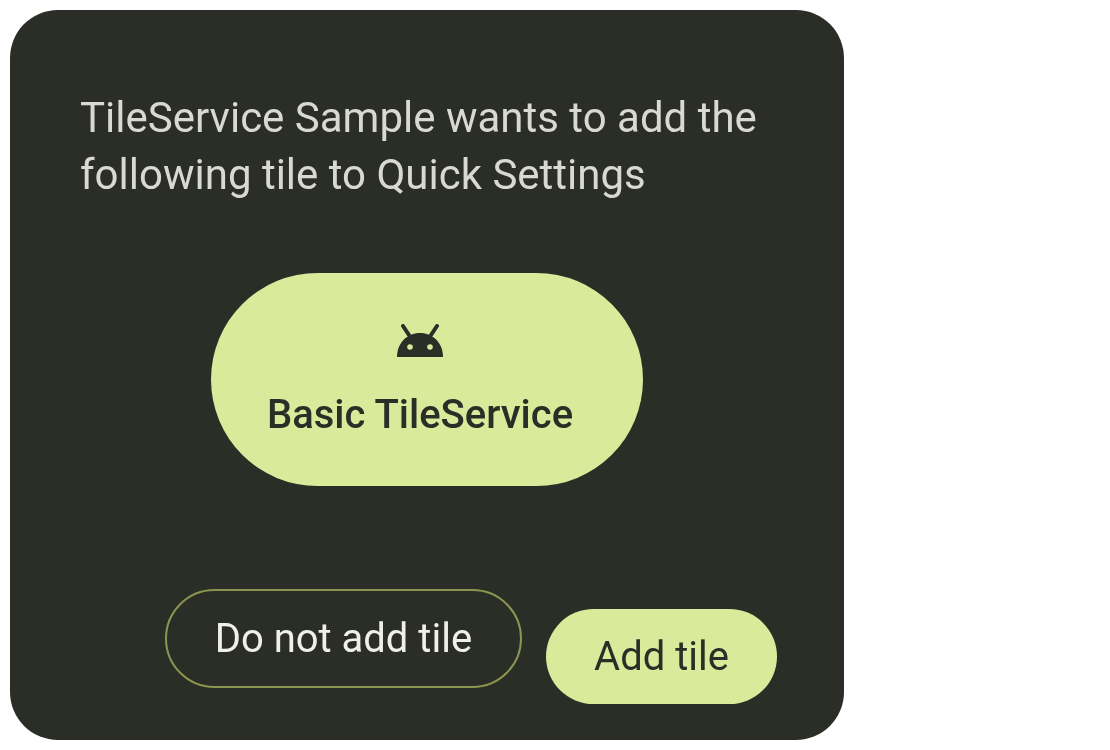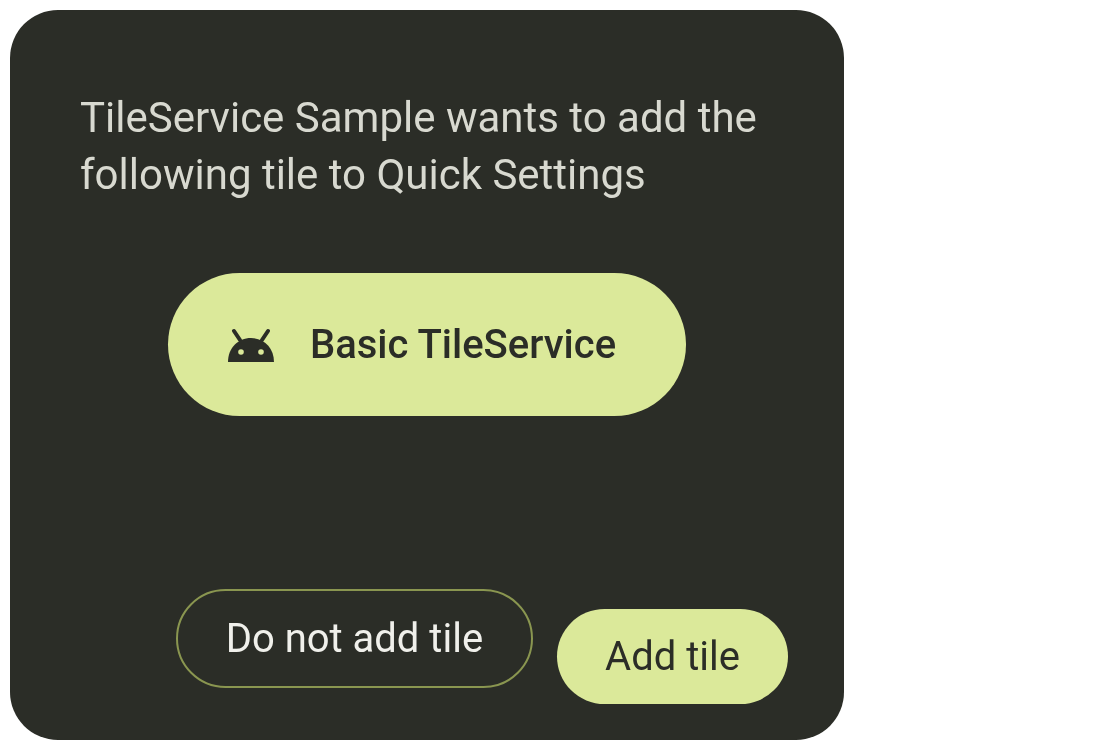--- a/index.html
+++ b/index.html
@@ -44,20 +44,21 @@
       margin-bottom: 100px;
     }
     
     .tile-chip {
       background: #dbe99a;
       border-radius: 999px;
       padding: 48px 70px 48px 56px;
       display: flex;
       align-items: center;
       gap: 32px;
+      flex-direction: column;
     }
     
     .tile-icon {
       width: 54px;
       height: 38px;
       display: flex;
       align-items: center;
       justify-content: center;
     }
     
@@ -68,21 +69,21 @@
     
     .tile-label {
       color: #2b2d27;
       font-size: 40px;
       font-weight: 500;
     }
     
     .button-row {
       position: absolute;
       bottom: 36px;
-      right: 56px;
+      right: 67px;
       display: flex;
       gap: 24px;
       align-items: center;
     }
     
     .btn {
       border-radius: 999px;
       font-size: 40px;
       font-weight: 400;
       padding: 24px 48px;

